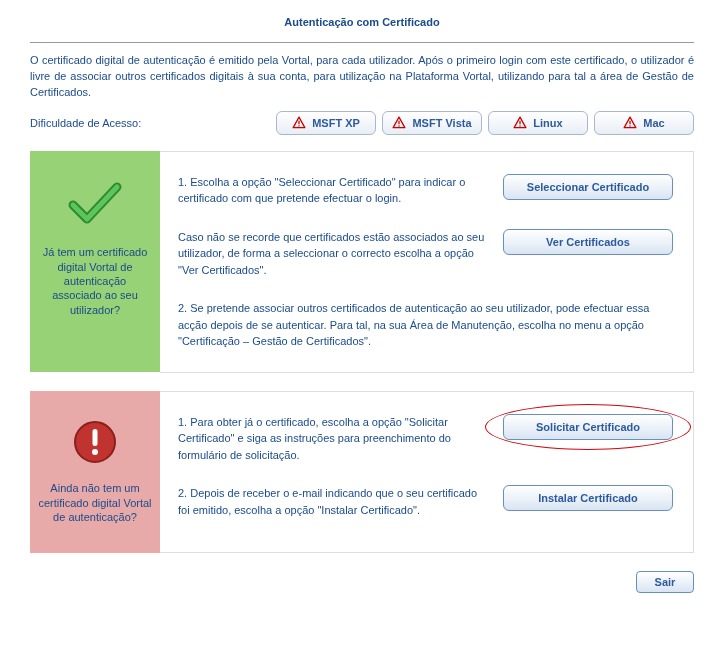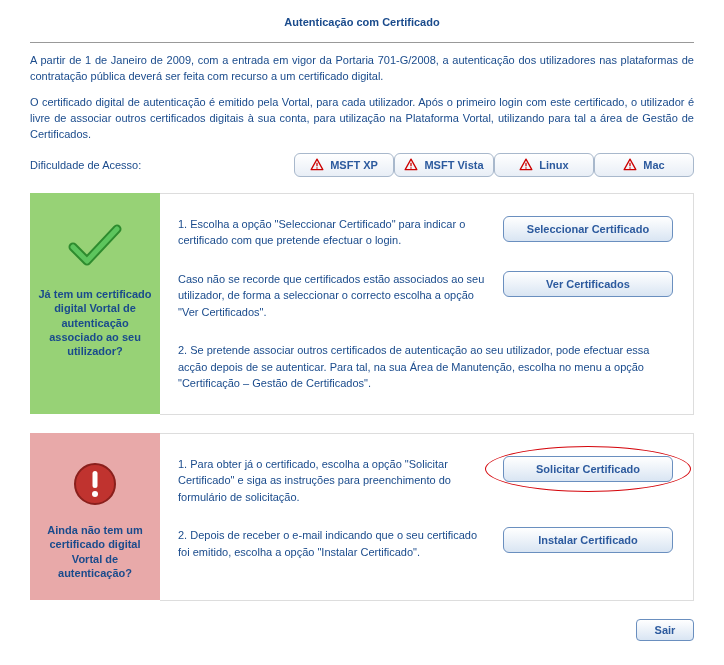--- a/index.html
+++ b/index.html
@@ -17,21 +17,21 @@
     text-align: center;
     font-weight: bold;
     font-size: 11px;
     padding: 6px 0 14px 0;
     color: #1a4b8c;
   }
   .hr { border-top: 1px solid #999; margin-bottom: 10px; }
   .intro { color: #1a4b8c; line-height: 1.45; margin-bottom: 10px; text-align: justify;}
   .difficulty-row { display: flex; align-items: center; gap: 8px; margin: 10px 0 16px 0; }
   .diff-label { color: #1a4b8c; font-size: 11px; margin-right: auto;}
-  .os-buttons { display:flex; }
+  .os-buttons { display:flex; gap:6px; }
   .os-btn {
     display: flex; align-items: center; justify-content: center;
     width: 100px; height: 24px;
     border: 1px solid #a8b8cc;
     border-radius: 6px;
     background: linear-gradient(#ffffff, #e8eef6);
     font-size: 11px; font-weight: bold;
     color: #2c5a9e;
     cursor: pointer;
     gap:6px;
@@ -42,21 +42,21 @@
   .card-table { width: 100%; border-collapse: collapse; margin-bottom: 18px; }
   .card-table td { vertical-align: top; }
   .side-cell {
     width: 130px;
     text-align: center;
     padding: 28px 8px 20px 8px;
   }
   .side-green { background: #97d276; }
   .side-red { background: #e8a9a9; }
   .side-cell .iconwrap { margin-bottom: 16px; display:flex; justify-content:center;}
-  .side-text { font-weight: bold; color: #1a4b8c; font-size: 11px; line-height: 1.3; text-align: center; }
+  .side-text { font-weight: normal; color: #1a4b8c; font-size: 11px; line-height: 1.3; text-align: center; }
   .body-cell {
     background: #fff;
     border: 1px solid #ddd;
     border-left: none;
     padding: 22px 20px 22px 18px;
   }
   .step-row {
     display: flex;
     align-items: flex-start;
     gap: 14px;
@@ -98,21 +98,20 @@
     cursor: pointer;
   }
 </style>
 </head>
 <body>
 
 <div class="wrap">
   <div class="title">Autenticação com Certificado</div>
   <div class="hr"></div>
 
-  <div class="intro">A partir de 1 de Janeiro de 2009, com a entrada em vigor da Portaria 701-G/2008, a autenticação dos utilizadores nas plataformas de contratação pública deverá ser feita com recurso a um certificado digital.</div>
   <div class="intro">O certificado digital de autenticação é emitido pela Vortal, para cada utilizador. Após o primeiro login com este certificado, o utilizador é livre de associar outros certificados digitais à sua conta, para utilização na Plataforma Vortal, utilizando para tal a área de Gestão de Certificados.</div>
 
   <div class="difficulty-row">
     <span class="diff-label">Dificuldade de Acesso:</span>
     <div class="os-buttons">
       <button class="os-btn">
         <svg class="warn-tri" viewBox="0 0 24 24">
             <path d="M12 2 L22 20 L2 20 Z" fill="none" stroke="#c00" stroke-width="2.2" stroke-linejoin="round"></path>
             <line x1="12" y1="8" x2="12" y2="14" stroke="#c00" stroke-width="2.2"></line>
             <circle cx="12" cy="17" r="1.3" fill="#c00"></circle>

